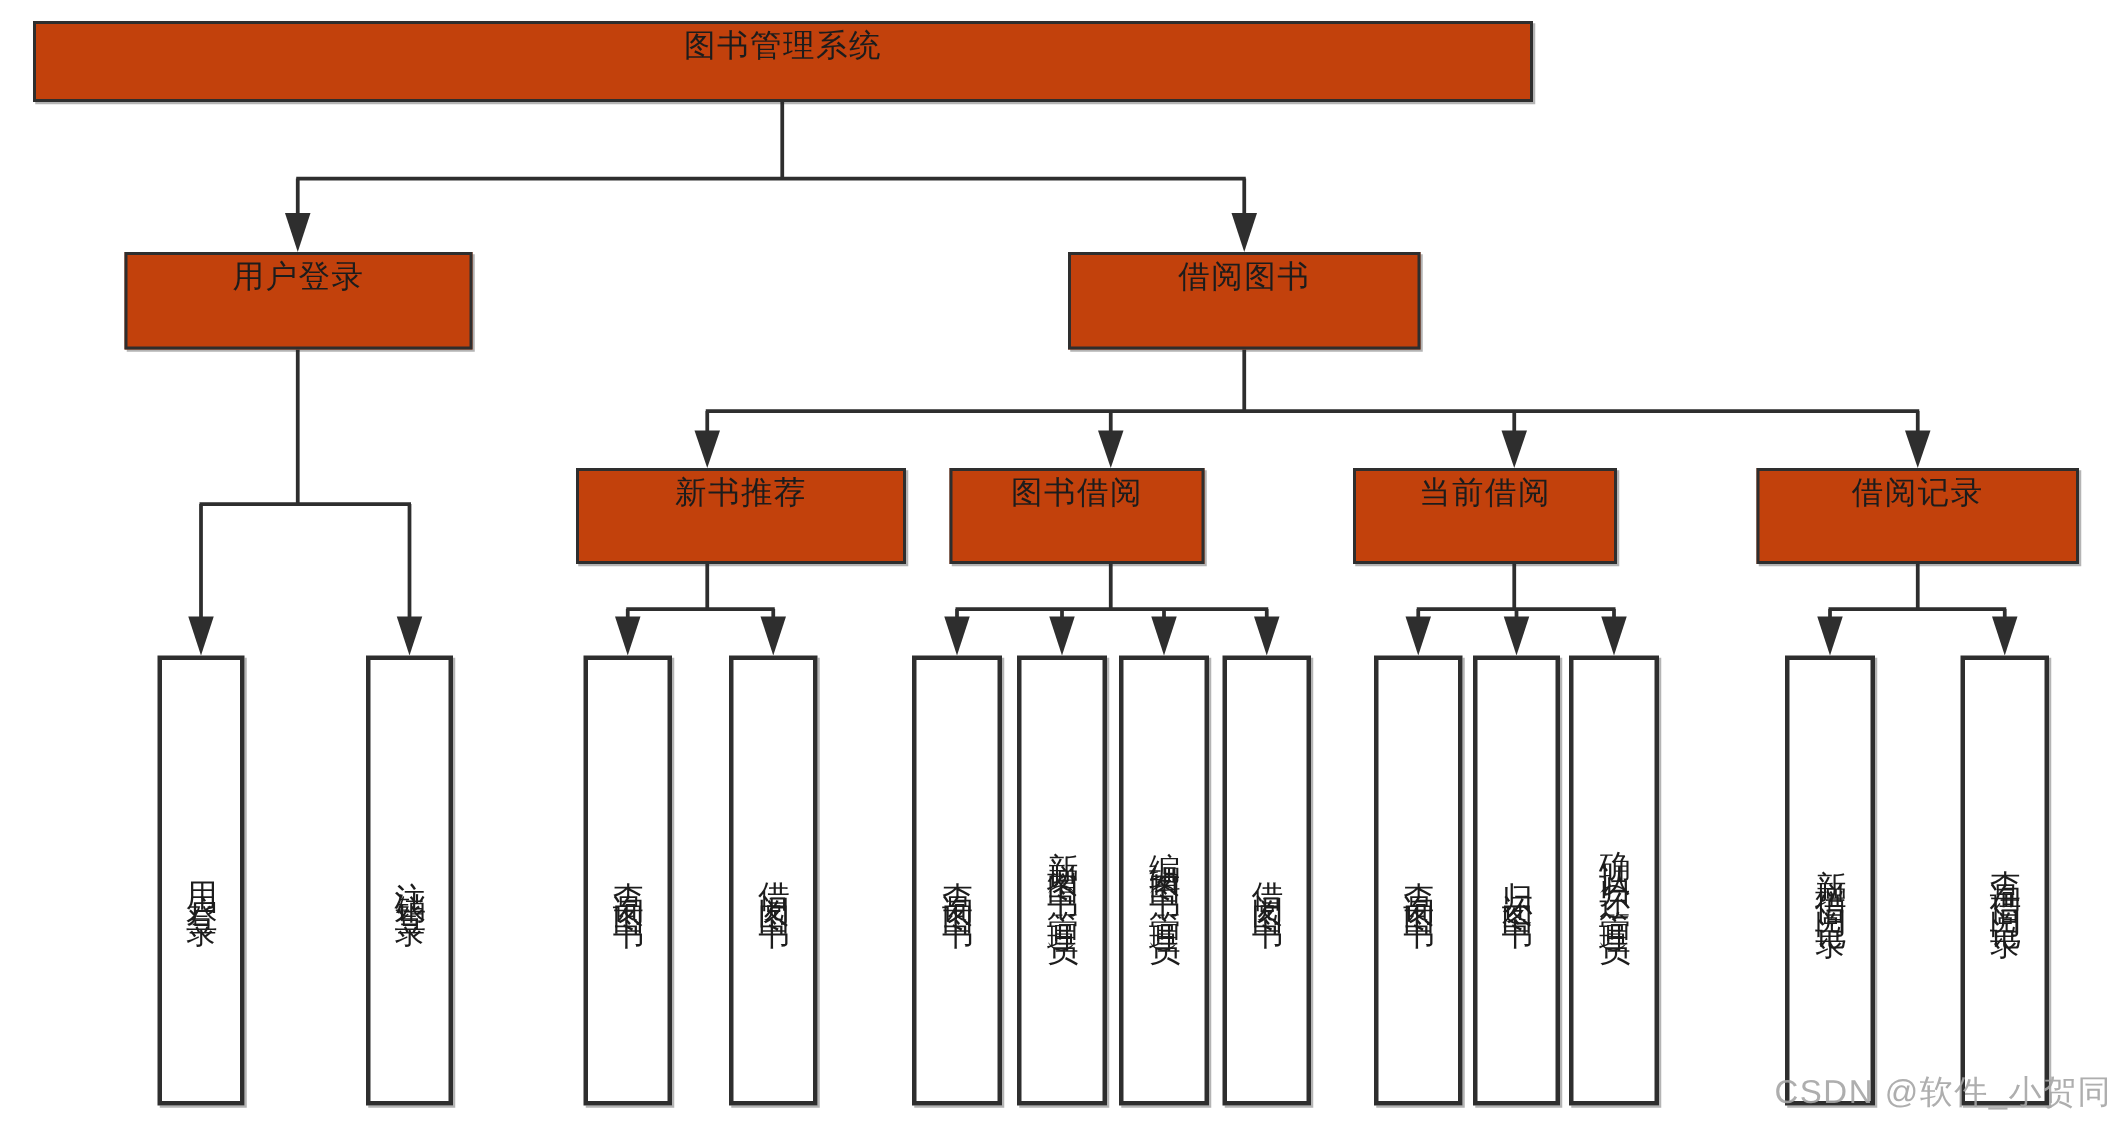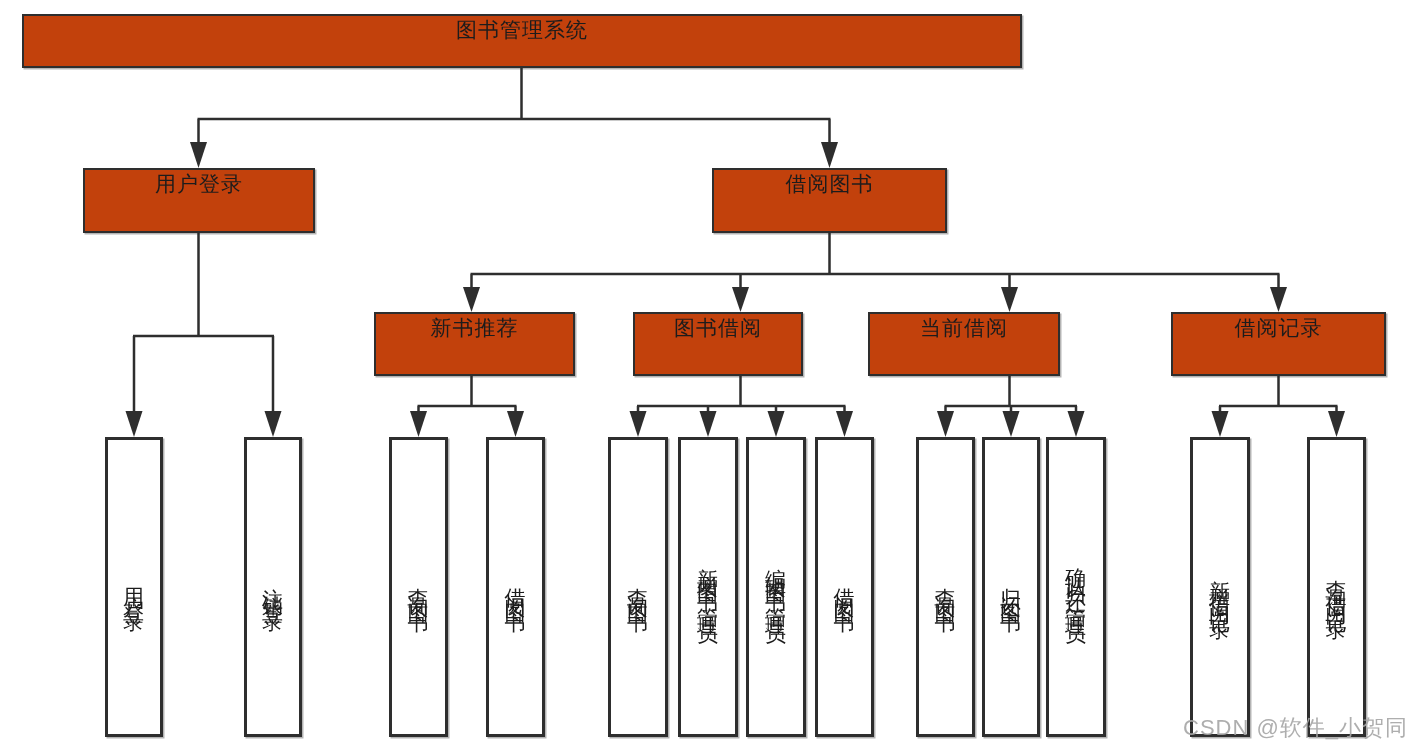--- a/index.html
+++ b/index.html
@@ -97,27 +97,27 @@
     <span class="htext">图书管理系统</span>
   </div>
 
   <div class="hbox" style="left:83px;top:168px;width:232px;height:65px">
     <span class="htext">用户登录</span>
   </div>
   <div class="hbox" style="left:712px;top:168px;width:235px;height:65px">
     <span class="htext">借阅图书</span>
   </div>
 
-  <div class="hbox" style="left:374px;top:312px;width:201px;height:64px">
+  <div class="hbox" style="left:384px;top:312px;width:220px;height:64px">
     <span class="htext">新书推荐</span>
   </div>
   <div class="hbox" style="left:633px;top:312px;width:170px;height:64px">
     <span class="htext">图书借阅</span>
   </div>
-  <div class="hbox" style="left:868px;top:312px;width:192px;height:64px">
+  <div class="hbox" style="left:902px;top:312px;width:176px;height:64px">
     <span class="htext">当前借阅</span>
   </div>
   <div class="hbox" style="left:1171px;top:312px;width:215px;height:64px">
     <span class="htext">借阅记录</span>
   </div>
 
   <div class="vbox" style="left:105px;width:58px">
     <span class="vtext">用户登录</span>
   </div>
   <div class="vbox" style="left:244px;width:58px">

